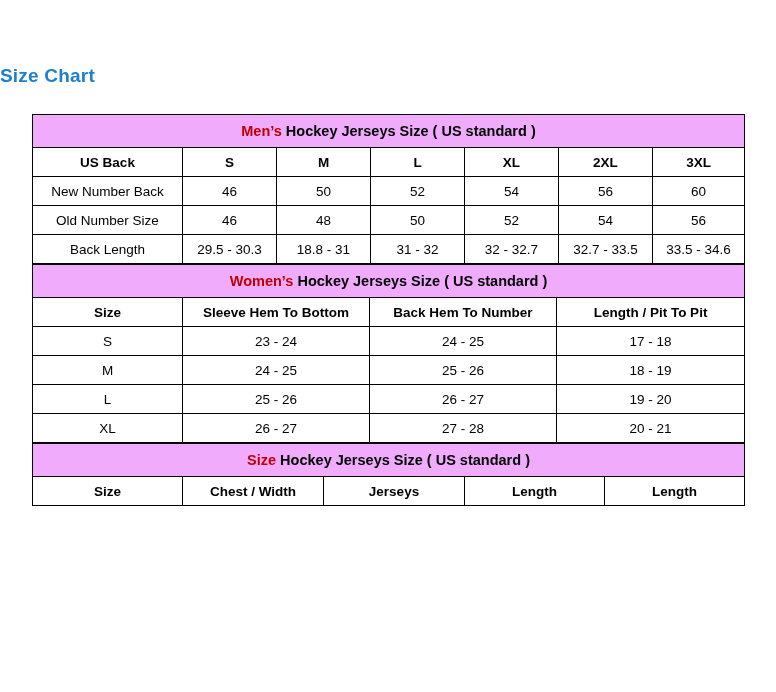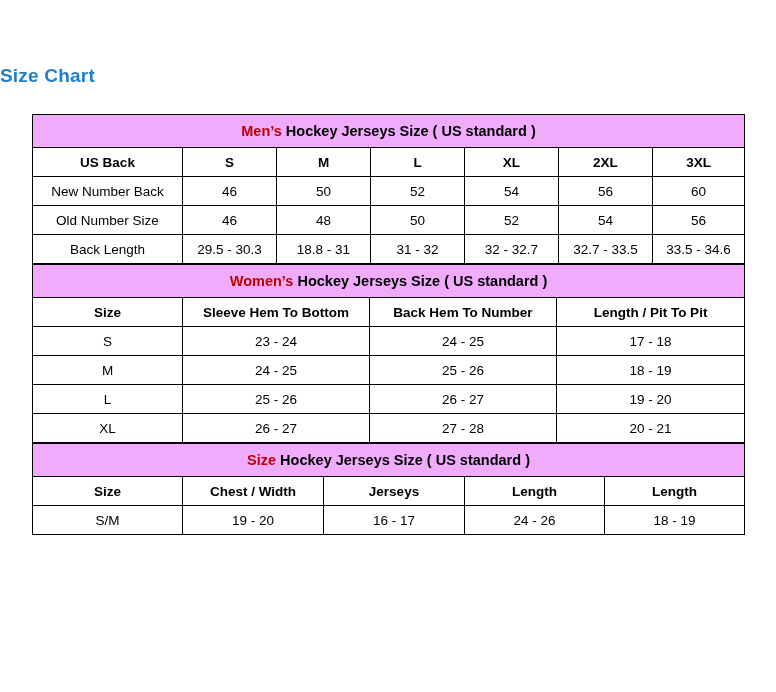--- a/index.html
+++ b/index.html
@@ -185,24 +185,17 @@
         <tr class="section-head">
           <td colspan="5"><span class="accent-youth">Size</span><span> Hockey Jerseys Size ( US standard )</span></td>
         </tr>
         <tr class="col-head">
           <td>Size</td>
           <td>Chest / Width</td>
           <td>Jerseys</td>
           <td>Length</td>
           <td>Length</td>
         </tr>
-        <tr>
-          <td class="rowlabel-bold">S/M</td>
-          <td>19 - 20</td>
-          <td>16 - 17</td>
-          <td>24 - 26</td>
-          <td>18 - 19</td>
-        </tr>
       </tbody>
     </table>
 
   </div>
 </div>
 
 </body></html>

